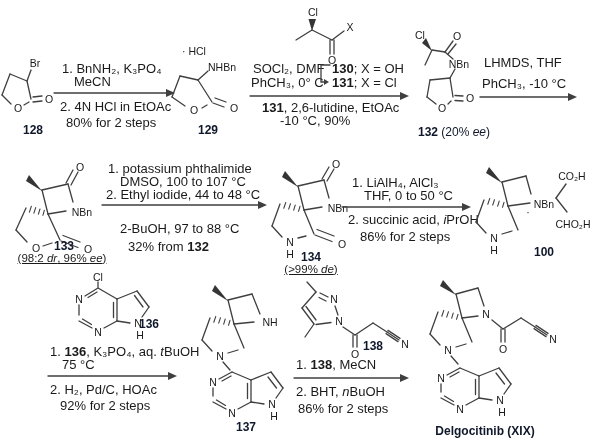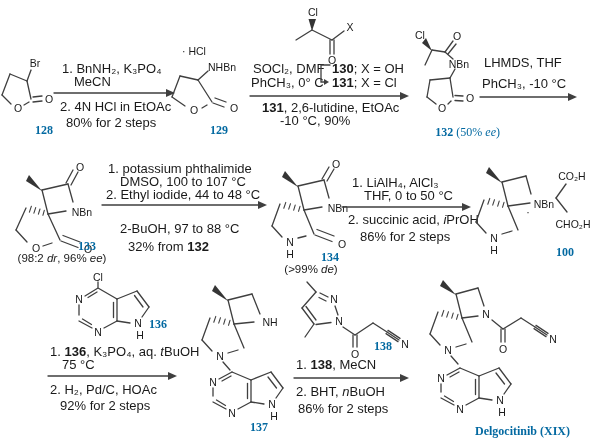--- a/index.html
+++ b/index.html
@@ -1,20 +1,20 @@
 <!DOCTYPE html>
 <html><head>
 <meta charset="utf-8">
 <style>
   html,body{margin:0;padding:0;background:#ffffff;}
   .canvas{position:relative;width:600px;height:446px;background:#ffffff;
           font-family:"Liberation Sans",sans-serif;color:#1a1a1a;overflow:hidden;}
   .txt{position:absolute;font-size:13px;line-height:13px;white-space:nowrap;color:#1a1a1a;}
-  .lbl{position:absolute;font-size:12px;font-weight:bold;text-align:right;white-space:nowrap;color:#0369a1;font-family:Liberation Serif, serif;}
-  .sub{position:absolute;font-size:11.5px;text-align:center;white-space:nowrap;color:#1a1a1a;}
+  .lbl{position:absolute;font-size:12px;font-weight:bold;text-align:center;white-space:nowrap;color:#0f172a;}
+  .sub{position:absolute;font-size:11.5px;text-align:center;white-space:nowrap;color:#1a1a1a;text-decoration:underline;}
   .b{font-weight:bold;}
   .i{font-style:italic;}
   svg{position:absolute;overflow:visible;}
   .bond{stroke:#3f3f3f;stroke-width:1.3;fill:none;stroke-linecap:round;}
   .hash{stroke:#3f3f3f;stroke-width:1.1;fill:none;stroke-linecap:round;}
   .wedge{fill:#353535;stroke:none;}
   .ah{fill:#3f3f3f;stroke:none;}
   text.atom{font-family:"Liberation Sans",sans-serif;font-size:10.5px;fill:#1a1a1a;
             text-anchor:middle;dominant-baseline:central;}
 </style>
@@ -111,21 +111,21 @@
     <line class="bond" x1="43" y1="71" x2="40" y2="52"></line>
     <line class="bond" x1="45" y1="69.5" x2="53" y2="70"></line>
     <line class="bond" x1="45" y1="74.5" x2="53" y2="75"></line>
     <text class="atom" x="10" y="9">Cl</text>
     <text class="atom" x="47" y="10">O</text>
     <text class="atom" x="49" y="38">NBn</text>
     <text class="atom" x="32" y="82">O</text>
     <text class="atom" x="60" y="72">O</text>
   </svg>
   <div class="lbl" style="left:408px;top:125px;width:92px;font-weight:normal">
-    <span class="b">132</span><span> (50% </span><span class="i">ee</span><span>)</span>
+    <span class="b">132</span><span> (20% </span><span class="i">ee</span><span>)</span>
   </div>
 
   <div class="txt" style="left:484px;top:56px">LHMDS, THF</div>
   <div class="txt" style="left:482px;top:77px">PhCH₃, -10 °C</div>
   <svg style="left:480px;top:91px" width="98" height="12" viewBox="0 0 98 12">
     <line class="bond" x1="0" y1="6" x2="89" y2="6"></line>
     <polygon class="ah" points="88,2 97,6 88,10"></polygon>
   </svg>
 
   <svg style="left:10px;top:160px" width="102" height="98" viewBox="0 0 102 98">

